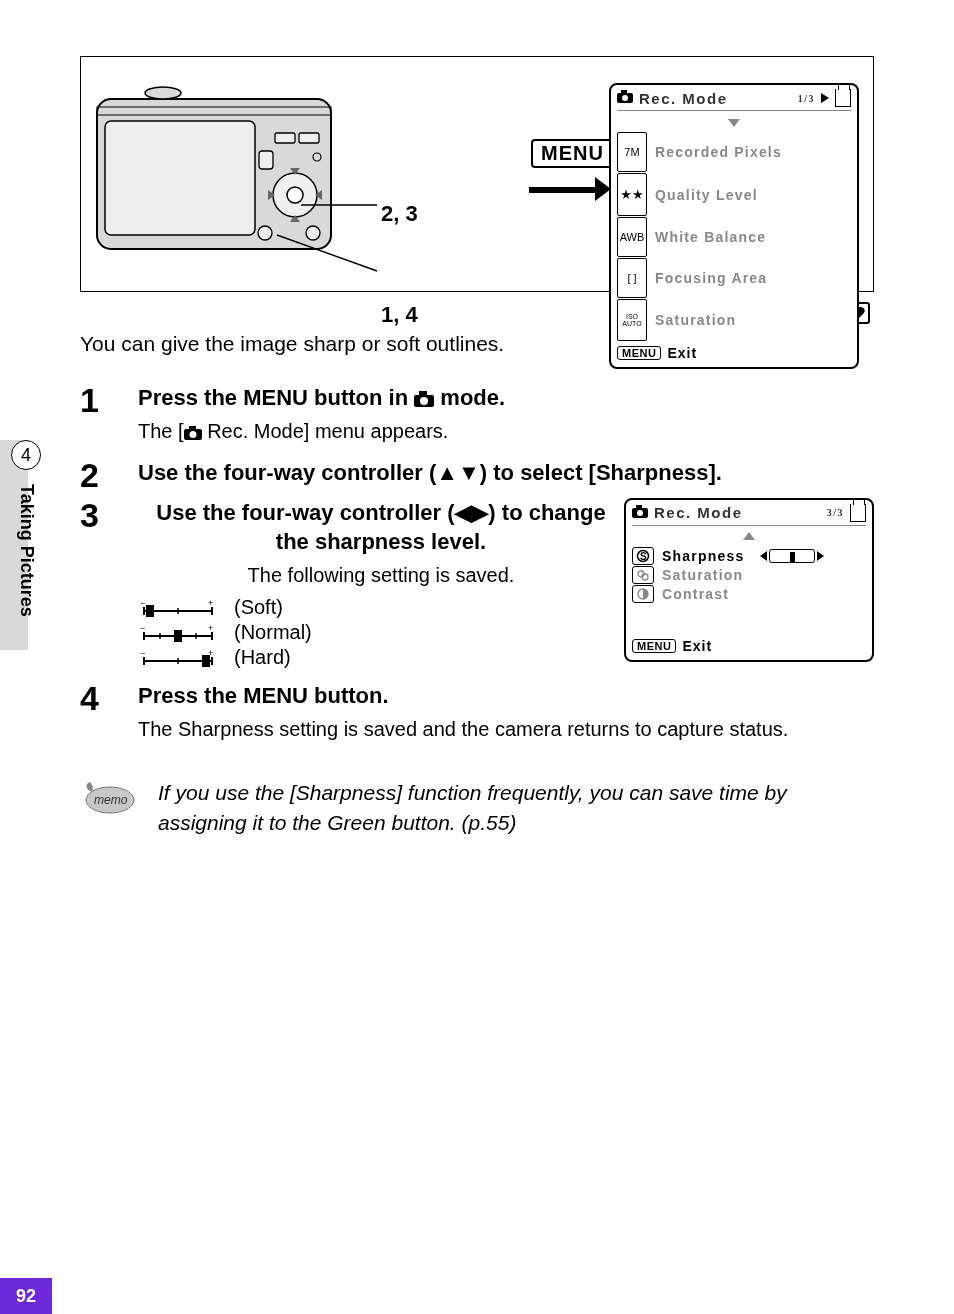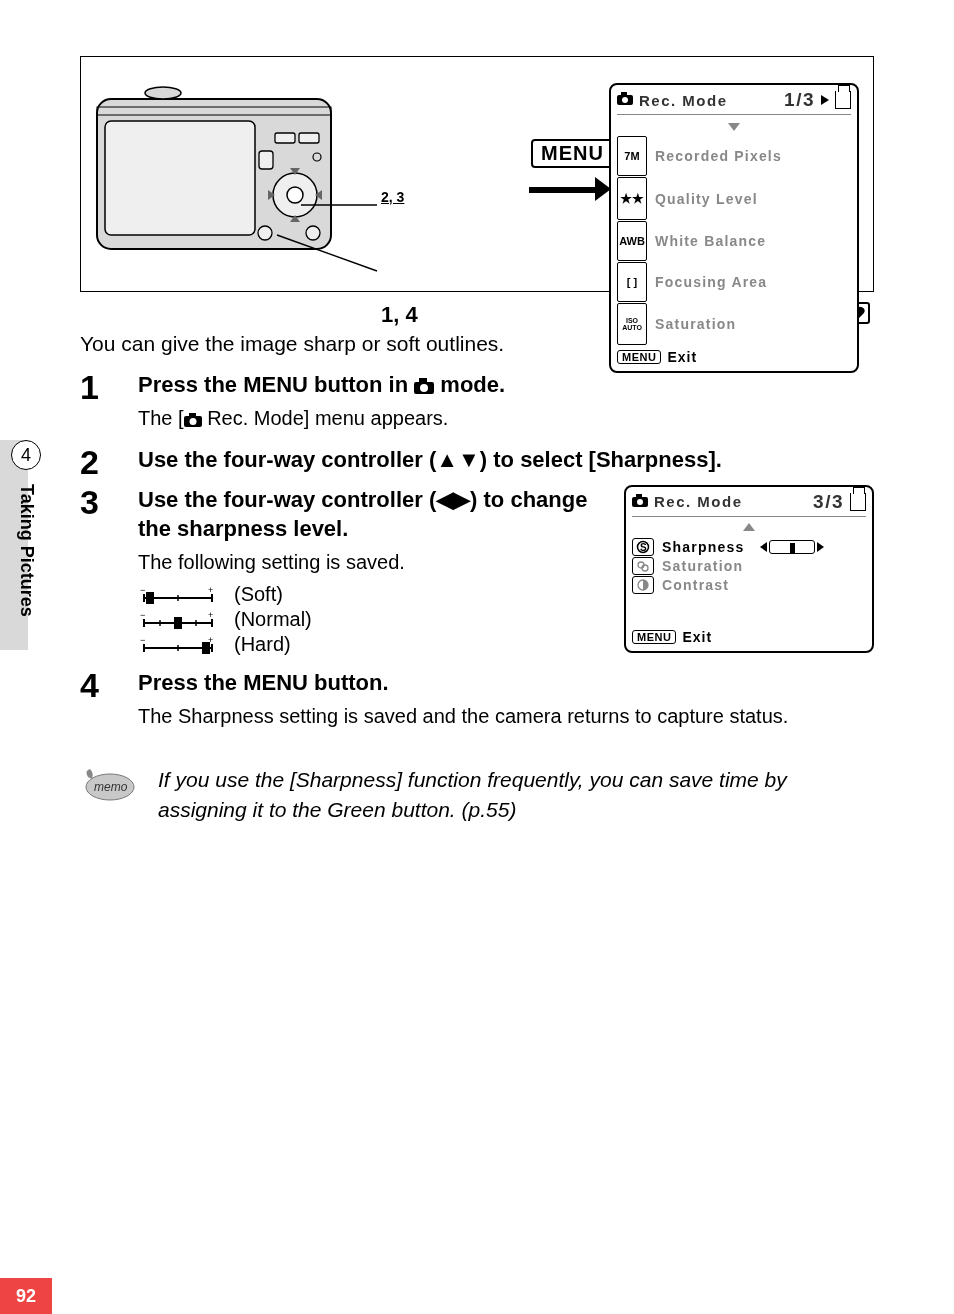--- a/index.html
+++ b/index.html
@@ -16,21 +16,21 @@
     position: relative;
   }
   
   .diagram-box {
     border: 1.5px solid #000;
     height: 236px;
     position: relative;
     margin-bottom: 10px;
   }
   .camera-svg { position: absolute; left: 10px; top: 20px; }
-  .callout-23 { position: absolute; left: 300px; top: 132px; font-weight: bold; font-size: 14px; text-decoration: underline; }
+  .callout-23 { position: absolute; left: 300px; top: 144px; font-weight: bold; font-size: 22px; }
   .callout-14 { position: absolute; left: 300px; top: 204px; font-weight: bold; font-size: 22px; margin-top: 41px; }
   .leader-23 { position:absolute; left:220px; top:142px; width:76px; height:20px; }
   .leader-14 { position:absolute; left:196px; top:178px; width:100px; height:40px; }
   .menu-label-box {
     position:absolute; left:450px; top:82px;
     border:2px solid #000; border-radius:4px;
     padding:1px 8px; font-weight:bold; font-size:20px; letter-spacing:1px;
   }
   .arrow-right {
     position:absolute; left:448px; top:112px; font-size:40px; line-height:1;
@@ -46,46 +46,46 @@
   }
 
   
   .screen1 {
     position:absolute; right:14px; top:26px; width:250px;
     border:2px solid #000; border-radius:8px; padding:4px 6px 6px 6px;
     background:#fff;
   }
   .screen-title-row { display:flex; align-items:center; gap:6px; font-weight:bold; font-size:15px; letter-spacing:1.5px; color:#333;}
   .screen-title-row .spacer{flex:1;}
-  .screen-title-row .page-ind{font-size:19px;}
+  .screen-title-row .page-ind{font-size:10px;font-family:Liberation Serif, serif;}
   .tri-right{width:0;height:0;border-left:8px solid #000;border-top:5px solid transparent;border-bottom:5px solid transparent;display:inline-block;}
   .tab-icon{width:16px;height:18px;border:1.5px solid #000;border-top:none;position:relative;display:inline-block;}
   .tab-icon::before{content:"";position:absolute;top:-6px;left:2px;width:10px;height:6px;border:1.5px solid #000;border-bottom:none;}
   .cam-icon{display:inline-block;font-size:14px;}
   .screen-divider{border-top:1.5px solid #888;margin:3px 0 2px 0;}
   .menu-items{font-size:14px;letter-spacing:1.2px;color:#888;font-weight:bold;}
   .menu-row{display:flex;align-items:center;gap:8px;margin:1px 0;}
-  .menu-row .mi-icon{width:30px;font-size:11px;text-align:center;color:#000;border:1.3px solid #000;border-radius:2px;padding:13px 1px;font-weight:bold;letter-spacing:0;}
+  .menu-row .mi-icon{width:30px;font-size:11px;text-align:center;color:#000;border:1.3px solid #000;border-radius:2px;padding:13px 1px;font-weight:normal;letter-spacing:0;}
   .menu-row.stars .mi-icon{font-size:13px;}
   .down-caret{width:0;height:0;border-top:8px solid #888;border-left:6px solid transparent;border-right:6px solid transparent;margin:0 auto;}
   .exit-row{display:flex;align-items:center;gap:6px;margin-top:4px;font-weight:bold;font-size:14px;letter-spacing:1px;}
   .exit-row .menu-chip{border:1.3px solid #000;border-radius:3px;font-size:11px;padding:0 4px;letter-spacing:0.5px;}
 
   
   .mode-strip{ text-align:right; padding-right:4px; margin-top:6px; margin-bottom:8px; display:flex; justify-content:flex-end; gap:10px; align-items:center;}
   .mode-strip .micon{width:26px;height:22px;border:2px solid #000;display:inline-flex;align-items:center;justify-content:center;font-size:13px;font-weight:bold;}
   .mode-strip .micon.noborder{border:none;}
   .mode-strip .heart{border-radius:3px;}
 
   
   .section-bar{
     background:#3b3b3b;color:#fff;font-weight:bold;font-size:26px;
     padding:8px 14px; margin:4px 0 12px 0;
   }
-  .intro{font-size:21px;margin-bottom:14px;}
+  .intro{font-size:21px;margin-bottom:27px;}
 
   
   .side-tab{
     position:absolute; left:0; top:440px; width:52px;
   }
   .side-circle{
     width:30px;height:30px;border:1.8px solid #000;border-radius:50%;
     display:flex;align-items:center;justify-content:center;font-size:18px;margin:0 auto;background:#fff;
   }
   .side-label{
@@ -101,21 +101,21 @@
   .step-num{font-size:34px;font-weight:bold;width:40px;flex-shrink:0;line-height:1;}
   .step-body{flex:1;}
   .step-title{font-size:22px;font-weight:bold;margin-bottom:4px;line-height:1.35;}
   .step-title .glyph{font-size:20px;}
   .step-sub{font-size:20px;margin-left:0;margin-bottom:6px;line-height:1.45;}
   .slider-list{margin:4px 0 6px 2px;}
   .slider-row{display:flex;align-items:center;gap:18px;font-size:20px;margin:2px 0;}
   .slider-glyph{width:76px;height:18px;position:relative;flex-shrink:0;}
   .slider-glyph svg{width:76px;height:18px;display:block;}
 
-  .step3-wrap{display:flex;align-items:flex-start;}
+  .step3-wrap{display:flex;align-items:flex-start;text-align:center;}
   .step3-left{flex:1;}
 
   
   .screen2{
     width:250px;border:2px solid #000;border-radius:8px;padding:4px 6px 6px 6px;background:#fff;flex-shrink:0;
   }
   .screen2 .menu-row.active{color:#000;}
   .screen2 .menu-row .mi-icon2{width:22px;height:18px;display:inline-flex;align-items:center;justify-content:center;border:1.3px solid #000;border-radius:3px;font-size:12px;flex-shrink:0;}
   .lr-ind{display:flex;align-items:center;gap:2px;}
   .lr-ind .tri-l{width:0;height:0;border-right:7px solid #000;border-top:5px solid transparent;border-bottom:5px solid transparent;}
@@ -124,21 +124,21 @@
   .lr-ind .bar::before{content:"";position:absolute;left:20px;top:2px;width:5px;height:10px;background:#000;}
   .up-caret{width:0;height:0;border-bottom:8px solid #888;border-left:6px solid transparent;border-right:6px solid transparent;margin:2px auto;}
 
   
   .memo{display:flex;gap:20px;margin-top:28px;align-items:flex-start;}
   .memo-icon{width:58px;flex-shrink:0;}
   .memo-text{font-size:21px;line-height:1.45;font-style:italic;}
 
   
   .page-num{
-    position:absolute;left:0;bottom:0;width:52px;height:36px;background:#ef4444;color:#fff;
+    position:absolute;left:0;bottom:0;width:52px;height:36px;background:#6d28d9;color:#fff;
     display:flex;align-items:center;justify-content:center;font-weight:bold;font-size:18px;
   }
 
   svg{overflow:visible;}
 </style>
 </head>
 <body>
 
 <div class="side-bar"></div>
 

